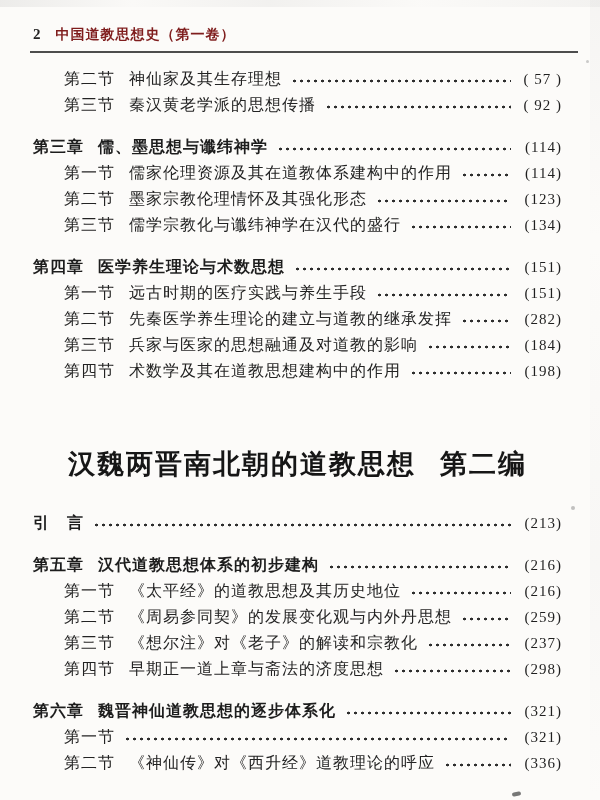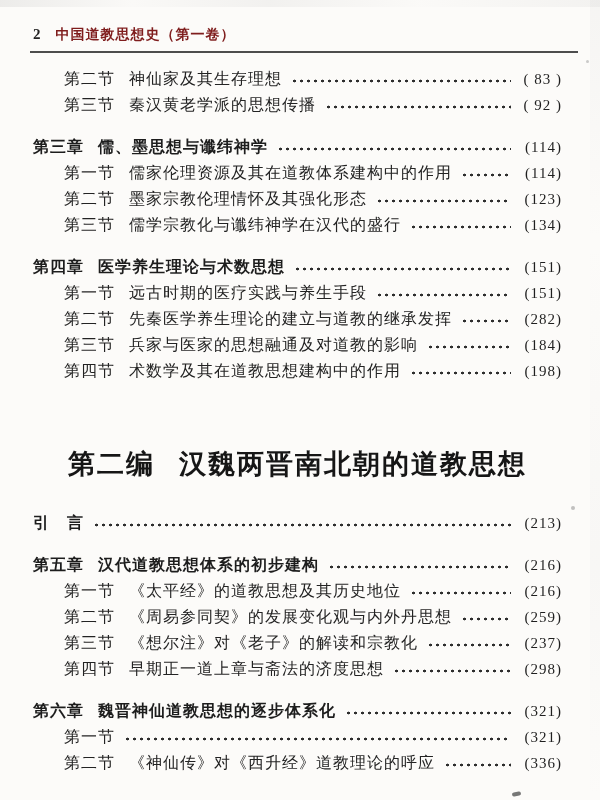--- a/index.html
+++ b/index.html
@@ -114,21 +114,21 @@
     <span class="folio">2</span>
     <span class="book-title">中国道教思想史（第一卷）</span>
   </div>
 
   <div class="toc">
 
     <div class="row section">
       <span class="lbl">第二节</span>
       <span class="ttl">神仙家及其生存理想</span>
       <span class="leader"></span>
-      <span class="pg">( 83 )</span>
+      <span class="pg">( 57 )</span>
     </div>
     <div class="row section">
       <span class="lbl">第三节</span>
       <span class="ttl">秦汉黄老学派的思想传播</span>
       <span class="leader"></span>
       <span class="pg">( 92 )</span>
     </div>
 
     <div class="row chapter gap-before">
       <span class="lbl">第三章</span>
@@ -180,22 +180,22 @@
       <span class="pg">(184)</span>
     </div>
     <div class="row section">
       <span class="lbl">第四节</span>
       <span class="ttl">术数学及其在道教思想建构中的作用</span>
       <span class="leader"></span>
       <span class="pg">(198)</span>
     </div>
 
     <div class="part-heading">
+      <span>汉魏两晋南北朝的道教思想</span>
       <span>第二编</span>
-      <span>汉魏两晋南北朝的道教思想</span>
     </div>
 
     <div class="row intro">
       <span class="lbl">引　言</span>
 
       <span class="leader"></span>
       <span class="pg">(213)</span>
     </div>
 
     <div class="row chapter gap-before">

